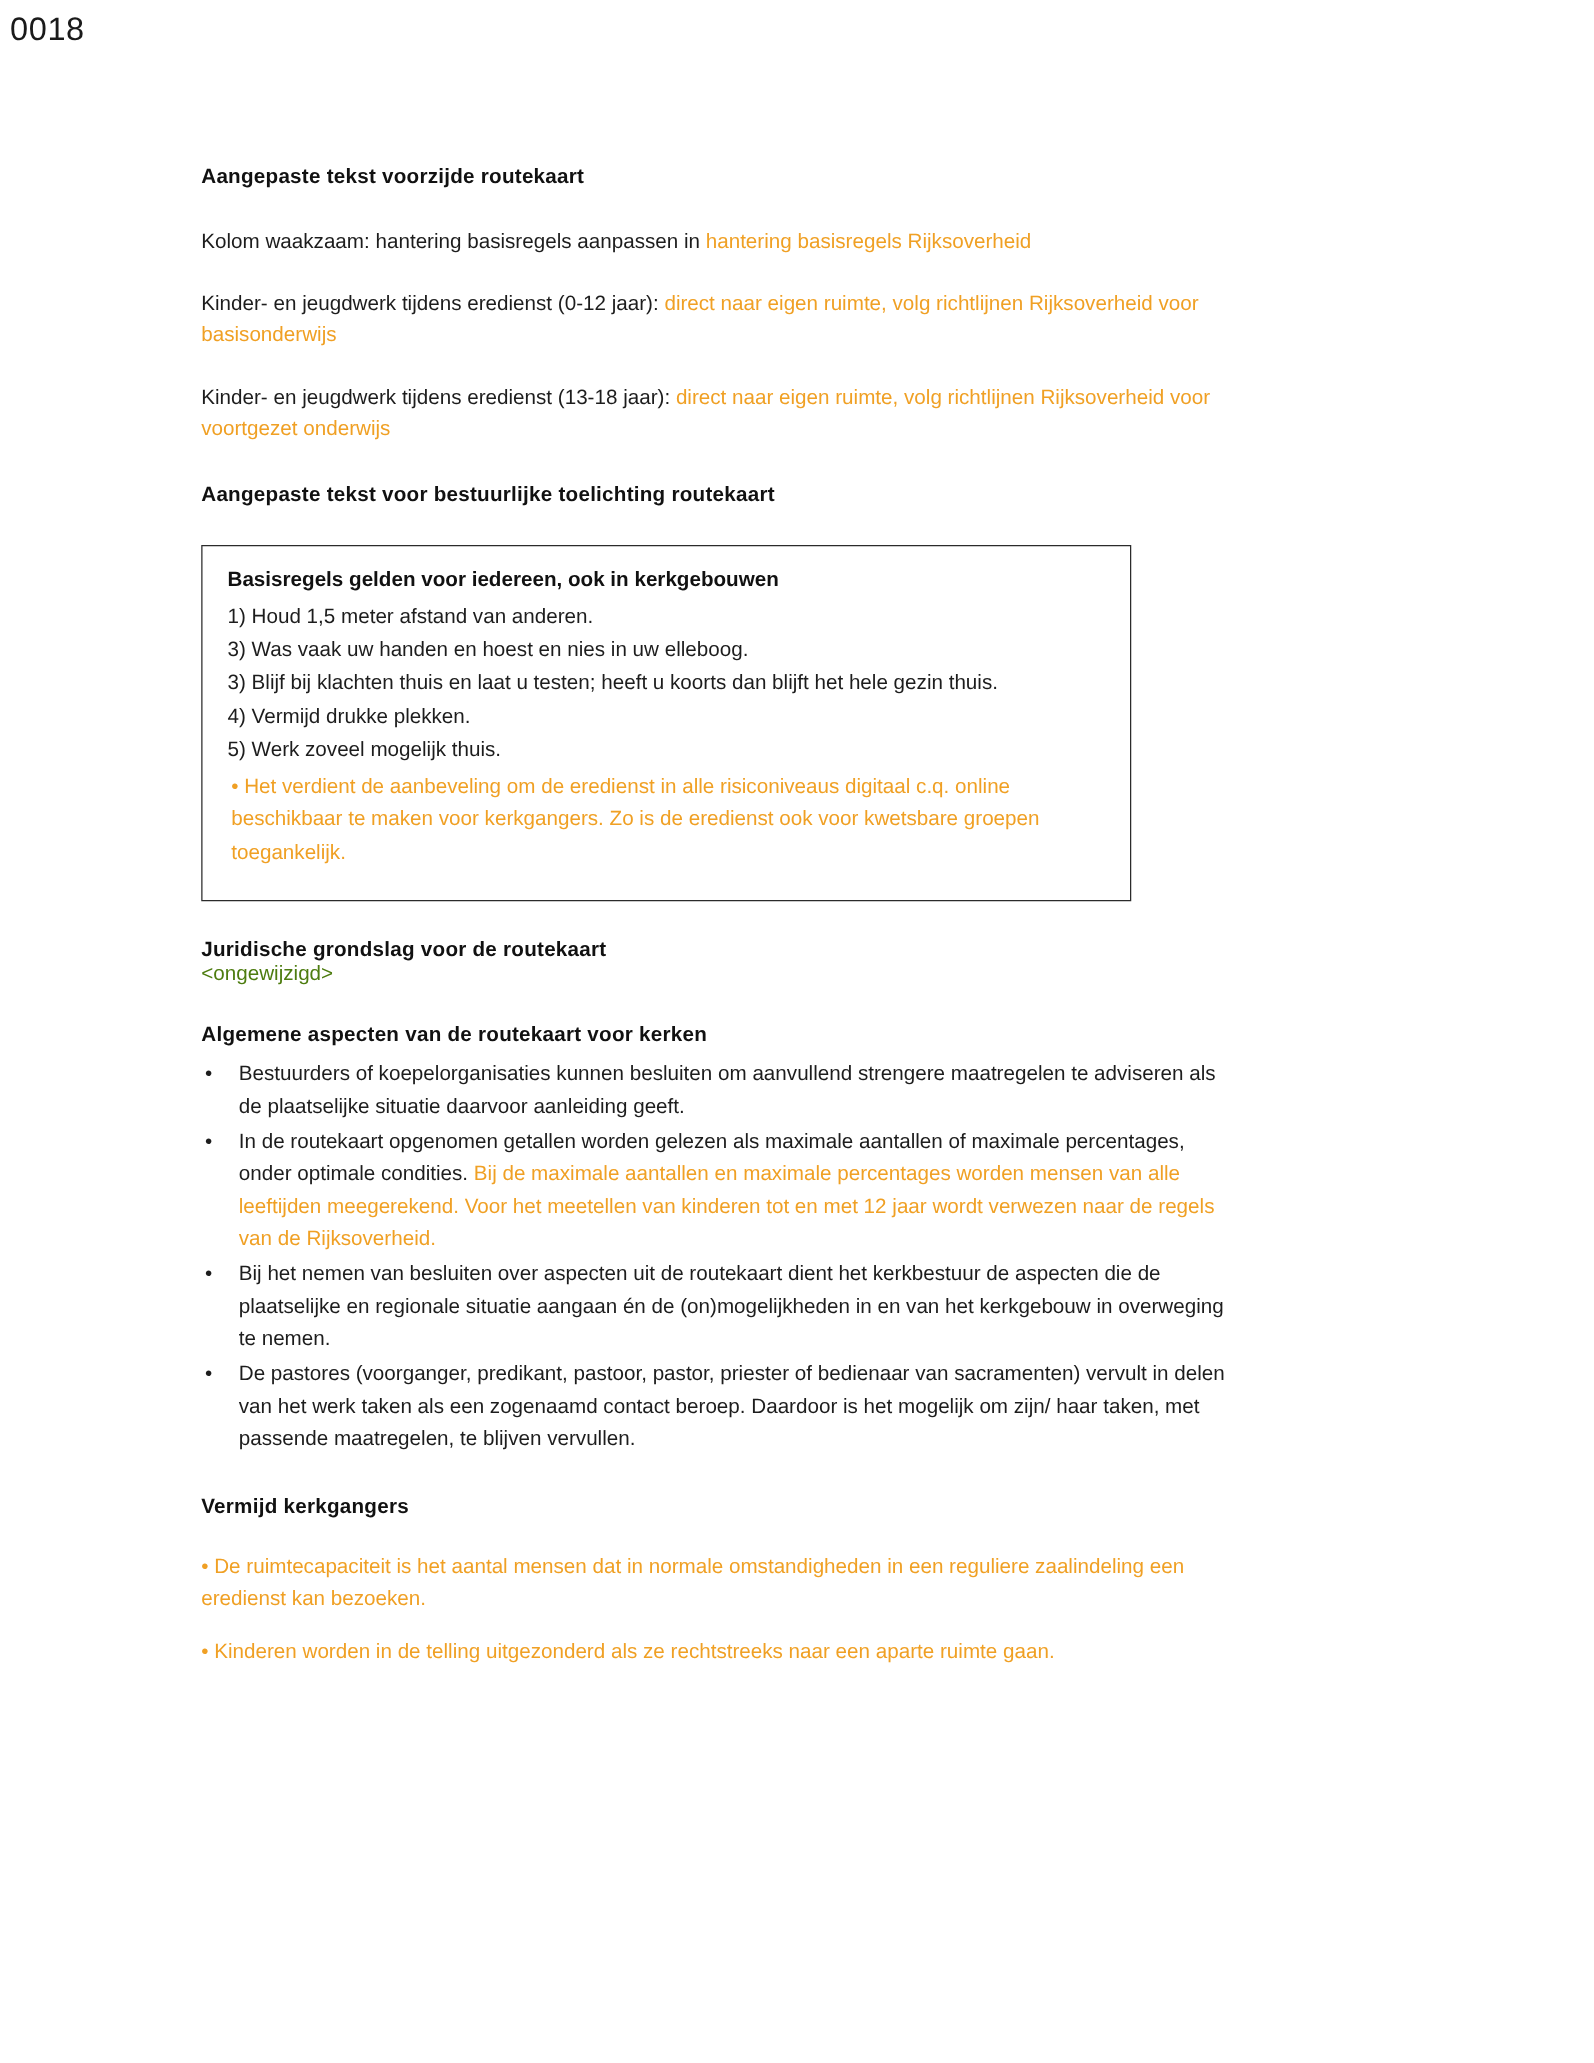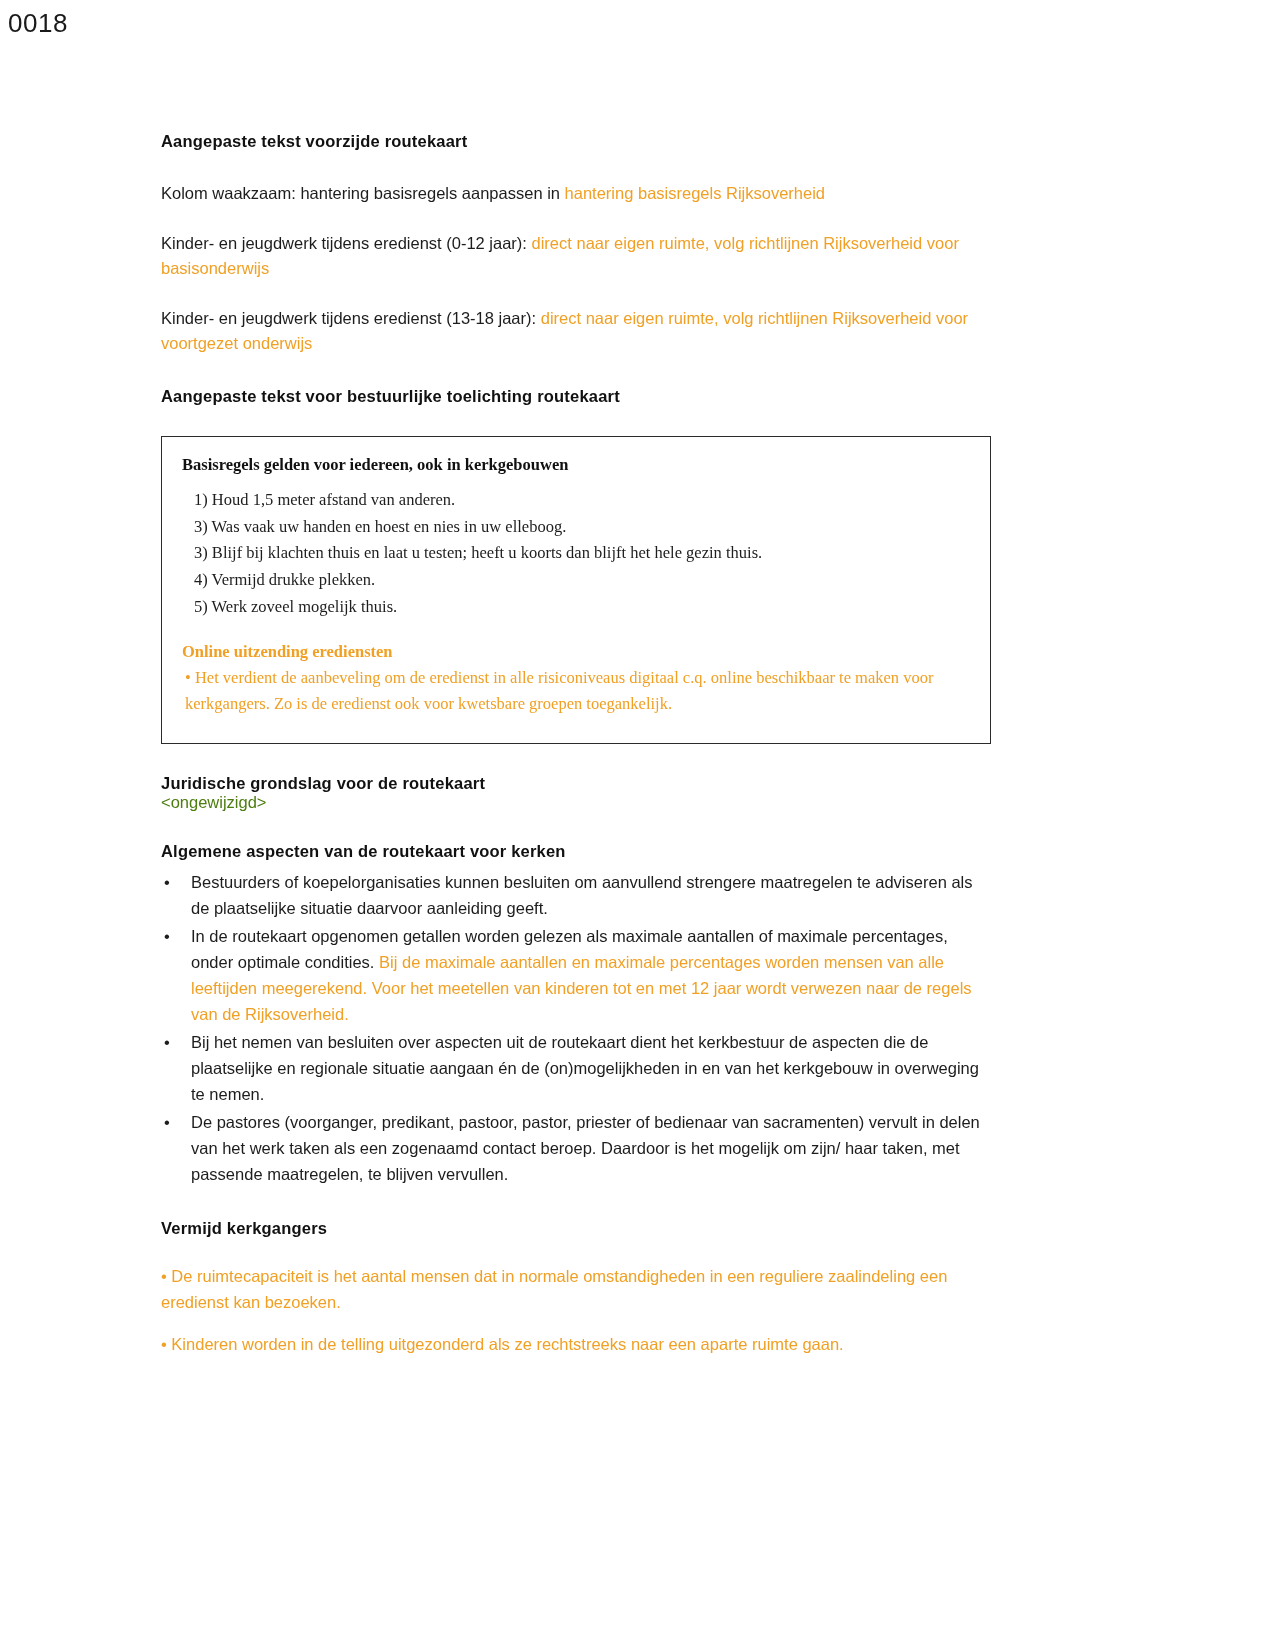--- a/index.html
+++ b/index.html
@@ -47,31 +47,30 @@
     color: #f0a024;
   }
   .gap-lg { height: 30px; }
   .gap-md { height: 24px; }
   .gap-xs { height: 8px; }
 
   .box {
     border: 1.5px solid #2b2b2b;
     padding: 18px 20px 22px 20px;
     box-sizing: border-box;
-    width: 830px;
-    font-family: Liberation Serif, serif;
+    width: 744px;
   }
   .box h3 {
     font-size: 16.5px;
     font-weight: bold;
     margin: 0 0 6px 0;
     color: #111;
   }
   .box ol {
-    margin: 12px;
+    margin: 0;
     padding: 0;
     list-style: none;
   }
   .box ol li {
     font-size: 16.5px;
     line-height: 1.62;
     color: #1d1d1d;
   }
   .box .sub-head {
     font-size: 16.5px;
@@ -144,21 +143,20 @@
 
   <div class="box">
     <h3>Basisregels gelden voor iedereen, ook in kerkgebouwen</h3>
     <ol>
       <li>1) Houd 1,5 meter afstand van anderen.</li>
       <li>3) Was vaak uw handen en hoest en nies in uw elleboog.</li>
       <li>3) Blijf bij klachten thuis en laat u testen; heeft u koorts dan blijft het hele gezin thuis.</li>
       <li>4) Vermijd drukke plekken.</li>
       <li>5) Werk zoveel mogelijk thuis.</li>
     </ol>
-    <div class="sub-head">Online uitzending erediensten</div>
     <p class="sub-body">• Het verdient de aanbeveling om de eredienst in alle risiconiveaus digitaal c.q. online beschikbaar te maken voor kerkgangers. Zo is de eredienst ook voor kwetsbare groepen toegankelijk.</p>
   </div>
 
   <div class="gap-lg"></div>
 
   <h2 class="section">Juridische grondslag voor de routekaart</h2>
   <p class="mono-note">&lt;ongewijzigd&gt;</p>
 
   <div class="gap-lg"></div>
 

